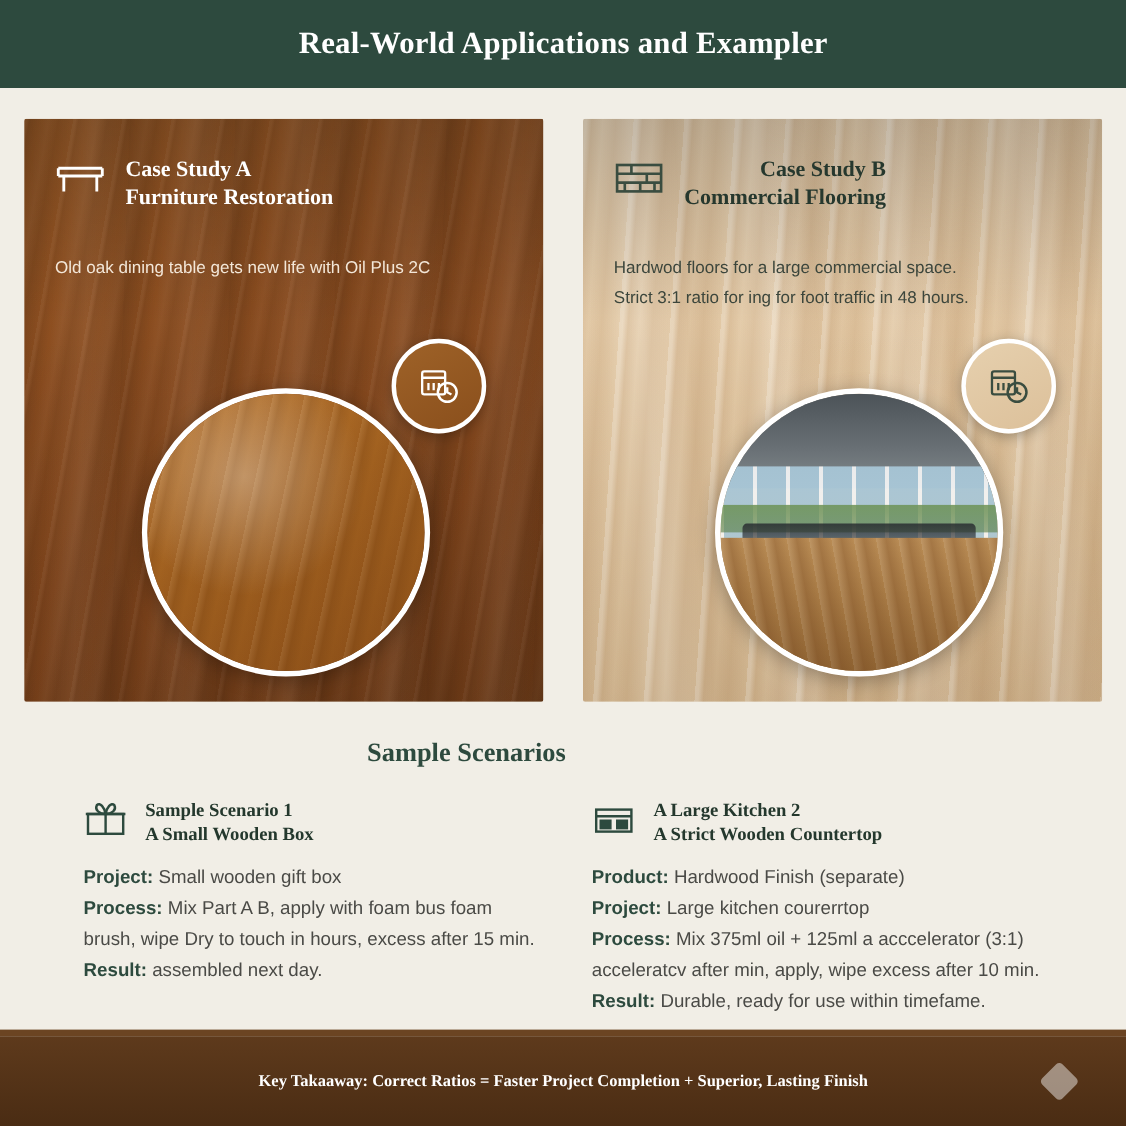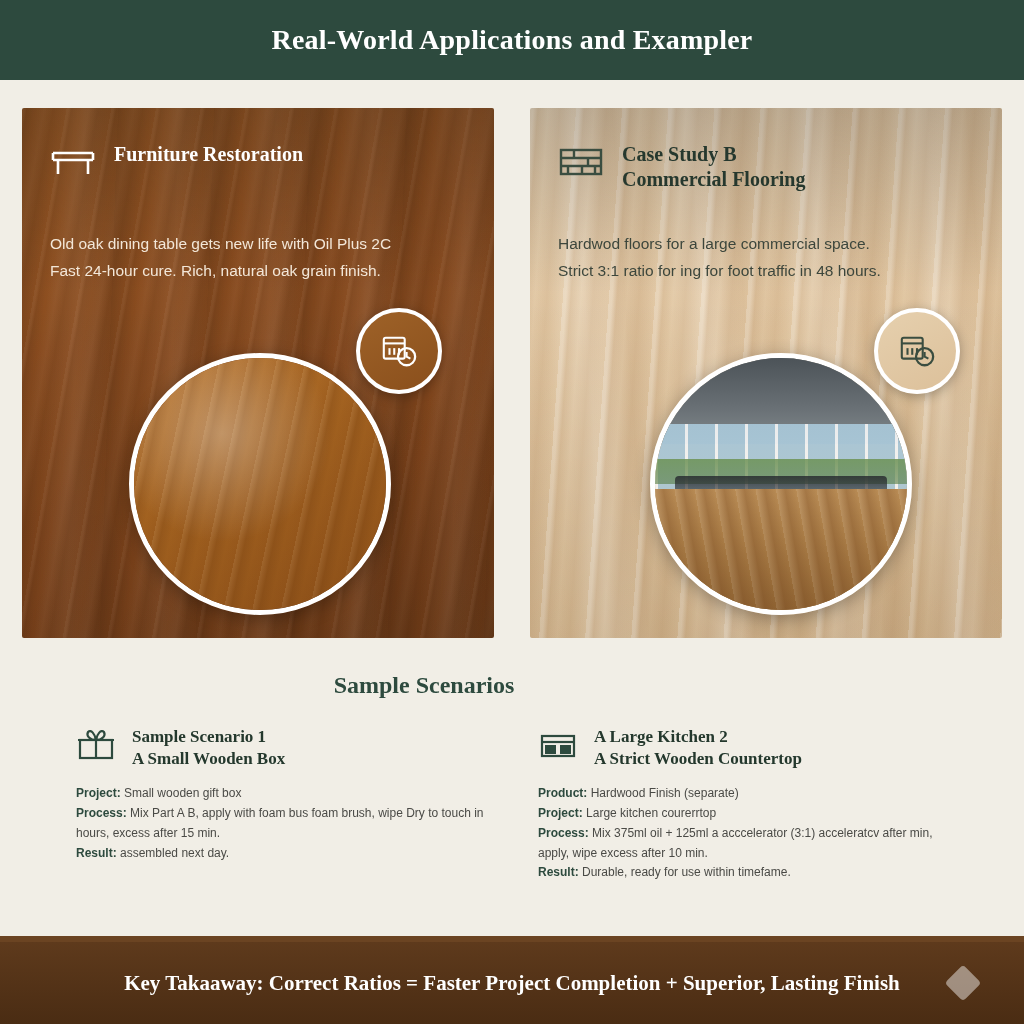--- a/index.html
+++ b/index.html
@@ -128,21 +128,21 @@
     top: 122px;
     left: 28px;
     right: 26px;
     font-size: 15.5px;
     line-height: 1.75;
   }
   .panel-a .panel-title,
   .panel-a .panel-subtitle { color: #ffffff; }
   .panel-a .panel-body { color: #f3e7d8; }
   .panel-b .panel-title,
-  .panel-b .panel-subtitle { color: #26382e; }
+  .panel-b .panel-subtitle { color: #26382e; text-align: right; }
   .panel-b .panel-body { color: #3c463c; }
 
   
   .circle-photo {
     position: absolute;
     width: 252px;
     height: 252px;
     border-radius: 50%;
     border: 5px solid #ffffff;
     overflow: hidden;
@@ -248,21 +248,21 @@
   .scenario-titles { line-height: 1.3; }
   .scenario-title, .scenario-subtitle {
     display: block;
     font-size: 17px;
     font-weight: bold;
     color: #24382d;
     font-family: "Liberation Serif", serif;
   }
   .scenario-lines {
     margin-top: 14px;
-    font-size: 12px;
+    font-size: 17px;
     line-height: 1.65;
     color: #4a4a46;
   }
   .scenario-lines p { margin: 0; }
   .lbl {
     font-weight: bold;
     color: #2d4a3e;
   }
 
   
@@ -271,21 +271,21 @@
     left: 0; bottom: 0;
     width: 1024px;
     height: 82px;
     background: linear-gradient(180deg, #5e3a1c 0%, #4a2c13 100%);
     display: flex;
     align-items: center;
     justify-content: center;
   }
   .footer-text {
     color: #ffffff;
-    font-size: 21px;
+    font-size: 15px;
     font-weight: bold;
     font-family: "Liberation Serif", serif;
     text-align: center;
   }
   .footer-diamond {
     position: absolute;
     right: 48px;
     top: 50%;
     width: 26px;
     height: 26px;
@@ -320,27 +320,27 @@
           <svg width="46" height="34" viewBox="0 0 46 34" fill="none" stroke="#ffffff" stroke-width="2.6">
             <line x1="3" y1="9" x2="43" y2="9"></line>
             <line x1="3" y1="9" x2="3" y2="16"></line>
             <line x1="43" y1="9" x2="43" y2="16"></line>
             <line x1="8" y1="16" x2="8" y2="30"></line>
             <line x1="38" y1="16" x2="38" y2="30"></line>
             <line x1="3" y1="16" x2="43" y2="16"></line>
           </svg>
         </span>
         <span class="panel-titles">
+          <span class="panel-title">Case Study A</span>
           <span class="panel-subtitle">Furniture Restoration</span>
         </span>
       </div>
 
       <div class="panel-body">
         <div>Old oak dining table gets new life with Oil Plus 2C</div>
-        <div>Fast 24-hour cure. Rich, natural oak grain finish.</div>
       </div>
 
       <div class="badge-circle badge-a">
         <svg width="38" height="38" viewBox="0 0 40 40" fill="none" stroke="#ffffff" stroke-width="2.2">
           <rect x="4" y="6" width="22" height="22" rx="2"></rect>
           <line x1="4" y1="12" x2="26" y2="12"></line>
           <line x1="10" y1="17" x2="10" y2="24"></line>
           <line x1="15" y1="17" x2="15" y2="24"></line>
           <line x1="20" y1="17" x2="20" y2="24"></line>
           <circle cx="28" cy="26" r="9" fill="none" stroke="#ffffff" stroke-width="2.4"></circle>

